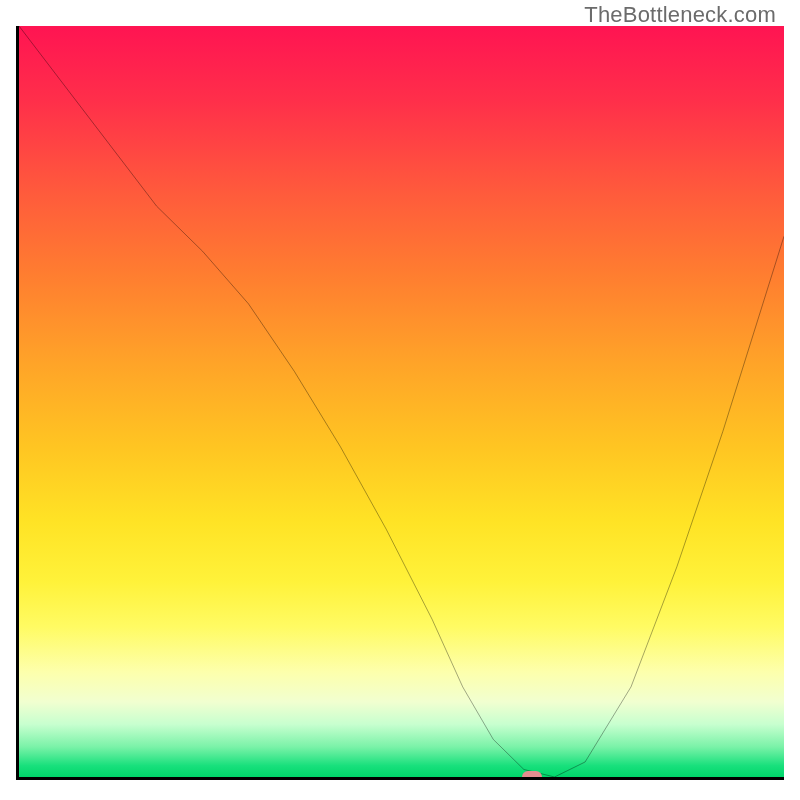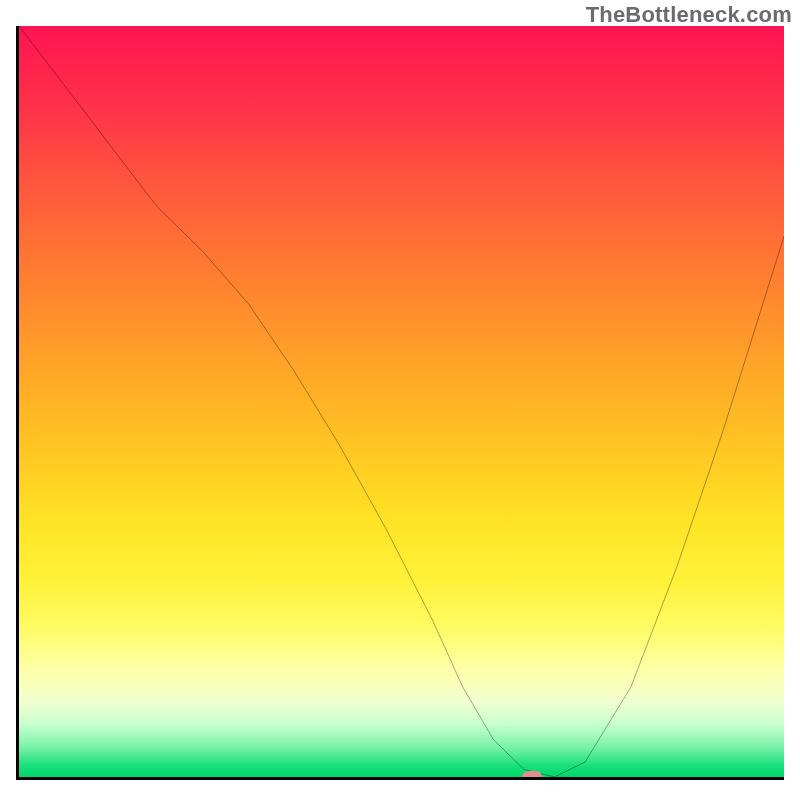--- a/index.html
+++ b/index.html
@@ -12,23 +12,23 @@
     overflow: hidden;
   }
   .container {
     position: relative;
     width: 800px;
     height: 800px;
   }
   .watermark {
     position: absolute;
     top: 2px;
-    right: 8px;
+    right: 24px;
     font-size: 22px;
-    font-weight: 700;
+    font-weight: 400;
     color: #6b6b6b;
     letter-spacing: 0.2px;
     z-index: 10;
   }
   .plot-area {
     position: absolute;
     
     left: 16px;
     top: 26px;
     width: 768px;   

